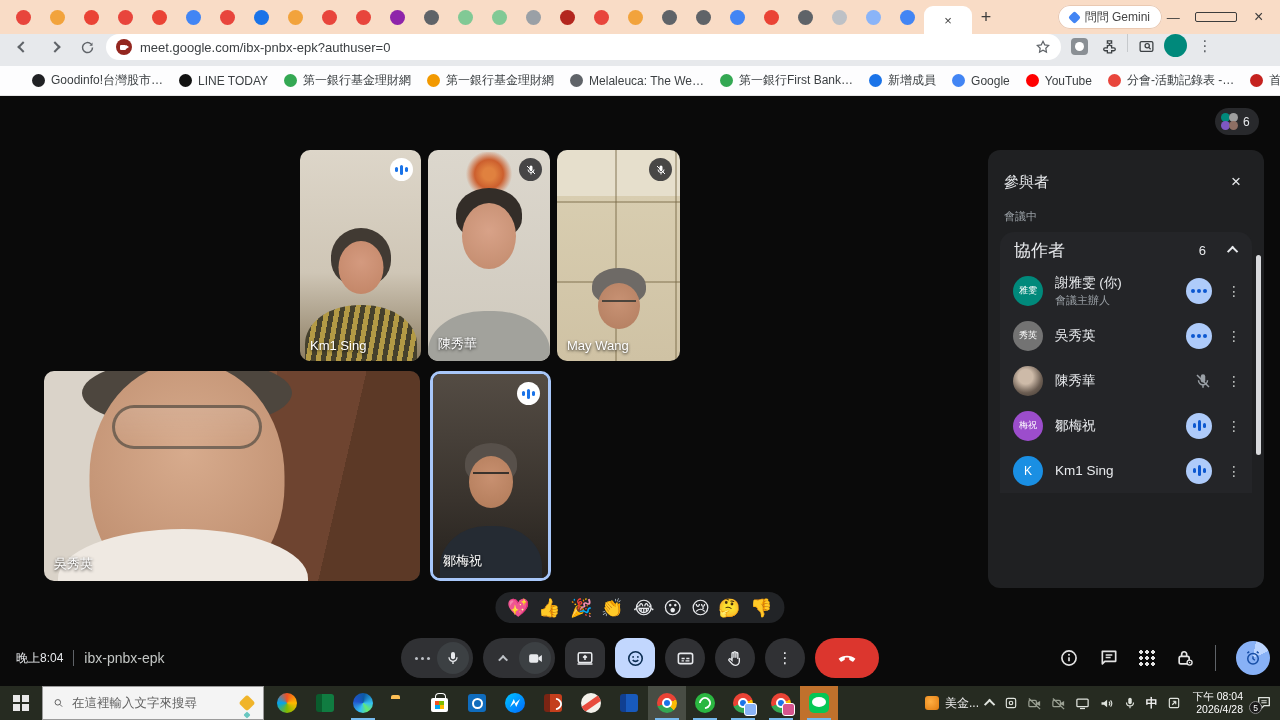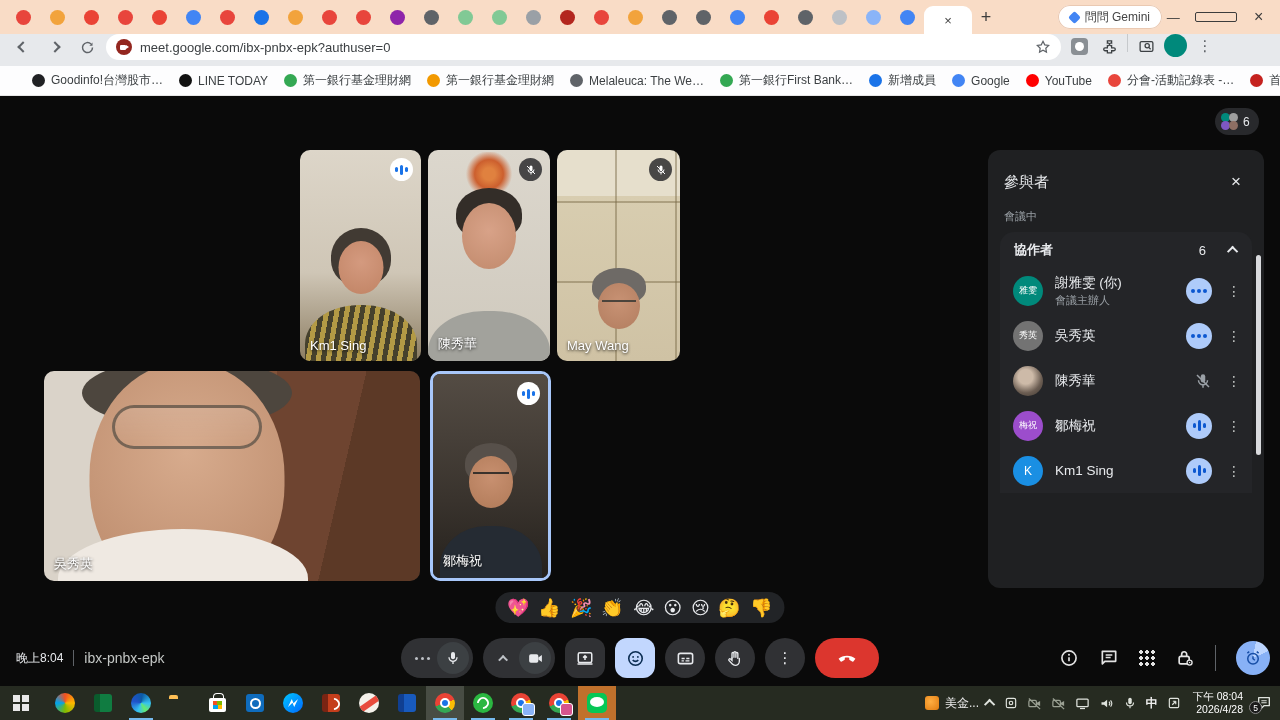--- a/index.html
+++ b/index.html
@@ -99,21 +99,21 @@
 .p-head{display:flex;align-items:center;justify-content:space-between}
 .p-title{font-size:15px;color:#e8eaed}
 .p-close{font-size:17px;color:#e8eaed;width:24px;height:24px;display:flex;align-items:center;justify-content:center}
 .addbtn{margin-top:17px;display:inline-flex;align-items:center;gap:8px;background:#0e62c5;border-radius:18px;height:36px;padding:0 16px;color:#e9f1fe;font-size:13px}
 .searchbox{margin-top:14px;height:38px;border:1px solid #747775;border-radius:10px;display:flex;align-items:center;gap:10px;padding:0 12px}
 .searchbox input{flex:1;background:transparent;border:none;outline:none;color:#e8eaed;font-size:14px;font-family:inherit}
 .searchbox input::placeholder{color:#9aa0a6}
 .inmeet{margin-top:15px;font-size:11px;color:#9aa0a6}
 .collab{margin-top:8px;background:#242528;border-radius:14px 14px 0 0;margin-left:-4px;margin-right:-4px}
 .collab-head{height:36px;display:flex;align-items:center;padding:0 14px;gap:10px}
-.collab-title{font-size:13px;font-weight:bold;color:#e8eaed;flex:1}
+.collab-title{font-size:17px;font-weight:normal;color:#e8eaed;flex:1}
 .collab-count{font-size:13px;color:#e8eaed;margin-right:14px}
 .chevup{width:8px;height:8px;border-left:2px solid #e8eaed;border-top:2px solid #e8eaed;transform:rotate(45deg) translateY(2px)}
 .prow{height:45px;display:flex;align-items:center;gap:12px;padding:0 10px 0 13px}
 .pav{width:30px;height:30px;border-radius:50%;flex:none;display:flex;align-items:center;justify-content:center;font-size:9px;color:#fff}
 .pav.photo{background:radial-gradient(circle at 42% 36%,#cdbaa8 0 28%,#6b5d52 62%,#3b352f)}
 .ptxt{flex:1;min-width:0}
 .pname{font-size:13.5px;color:#e8eaed;white-space:nowrap;overflow:hidden}
 .psub{font-size:11px;color:#9aa0a6;margin-top:1px}
 .trail{display:flex;align-items:center;gap:14px}
 .bluec{width:26px;height:26px;border-radius:50%;background:#aecbfa;display:flex;align-items:center;justify-content:center;gap:2px}
@@ -675,20 +675,28 @@
             </svg>
         </div>
       </div>
     </div>
   </div>
 
   <div class="taskbar">
     <div class="startbtn">
         <span class="winlogo"></span>
       </div>
+    <div class="tsearch">
+      <svg width="14" height="14" viewBox="0 0 24 24">
+          <circle cx="10.5" cy="10.5" r="6" fill="none" stroke="#555" stroke-width="2"></circle>
+          <path d="M15 15l5 5" stroke="#555" stroke-width="2"></path>
+        </svg>
+      <input readonly="" placeholder="在這裡輸入文字來搜尋" style="">
+      <span class="sparkle"></span>
+    </div>
     <div class="tapps">
         <div class="tapp app-copilot">
           <i class="g"></i>
         </div>
         <div class="tapp app-excel">
           <i class="g"></i>
         </div>
         <div class="tapp app-edge running">
           <i class="g"></i>
         </div>

